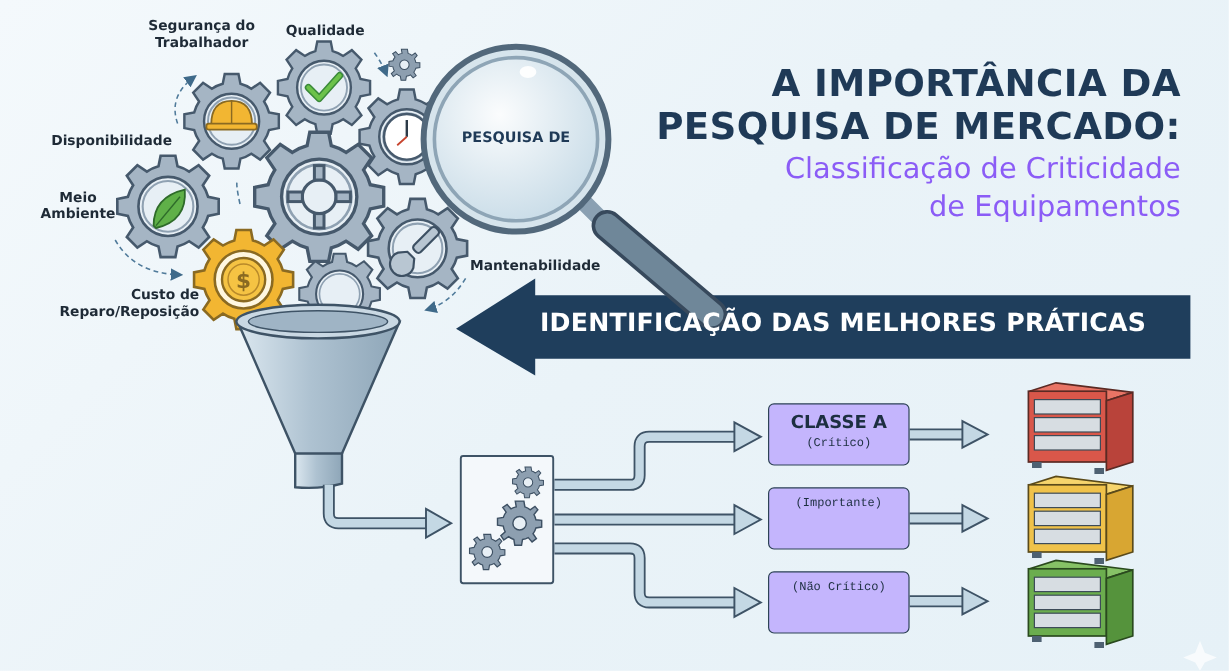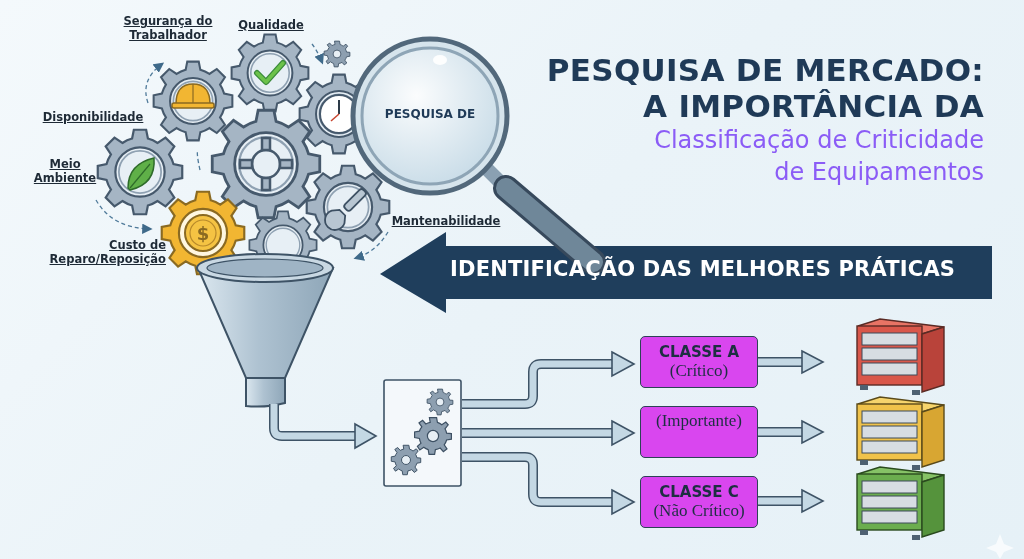--- a/index.html
+++ b/index.html
@@ -14,21 +14,20 @@
 
   .lbl {
     position: absolute;
     font-family: "DejaVu Sans", sans-serif;
     font-size: 11.5px;
     font-weight: bold;
     color: #1e2a36;
     text-align: center;
     line-height: 14px;
     white-space: nowrap;
-    text-decoration: underline;
   }
   .lbl.right { text-align: right; }
 
   .title-block {
     position: absolute;
     right: 40px;
     top: 52px;
     text-align: right;
   }
   .title-line {
@@ -73,38 +72,38 @@
     font-weight: bold;
     font-size: 12px;
     line-height: 20px;
   }
 
   .class-box {
     position: absolute;
     left: 640px;
     width: 118px;
     height: 52px;
-    background: #d946ef;
+    background: #c4b5fd;
     border: 1.6px solid #2d4356;
     border-radius: 5px;
     text-align: center;
     padding-top: 5px;
   }
   .class-name {
     display: block;
     font-family: "DejaVu Sans", sans-serif;
     font-weight: bold;
     font-size: 15px;
     color: #1d2f41;
     line-height: 20px;
   }
   .class-desc {
     display: block;
-    font-family: Liberation Serif, serif;
-    font-size: 17px;
+    font-family: Liberation Mono, monospace;
+    font-size: 10px;
     color: #1d2f41;
     line-height: 17px;
   }
 </style>
 </head>
 <body>
 
 <svg class="layer" width="1024" height="559" viewBox="0 0 1024 559">
   <defs>
     <symbol id="gear" viewBox="-50 -50 100 100">
@@ -303,31 +302,30 @@
 </div>
 <div class="lbl" style="left:388px; top:214px; width:116px;">
   <div>Mantenabilidade</div>
 </div>
 
 <div class="lens-text">
   <div>PESQUISA DE</div>
 </div>
 
 <div class="title-block">
+  <div class="title-line">A IMPORTÂNCIA DA</div>
   <div class="title-line">PESQUISA DE MERCADO:</div>
-  <div class="title-line">A IMPORTÂNCIA DA</div>
   <div class="subtitle-line">Classificação de Criticidade</div>
   <div class="subtitle-line">de Equipamentos</div>
 </div>
 
 <div class="banner-text">IDENTIFICAÇÃO DAS MELHORES PRÁTICAS</div>
 
 <div class="class-box" style="top:336px;">
   <span class="class-name">CLASSE A</span>
   <span class="class-desc">(Crítico)</span>
 </div>
 <div class="class-box" style="top:406px;">
   <span class="class-desc">(Importante)</span>
 </div>
 <div class="class-box" style="top:476px;">
-  <span class="class-name">CLASSE C</span>
   <span class="class-desc">(Não Crítico)</span>
 </div>
 
 </body></html>

